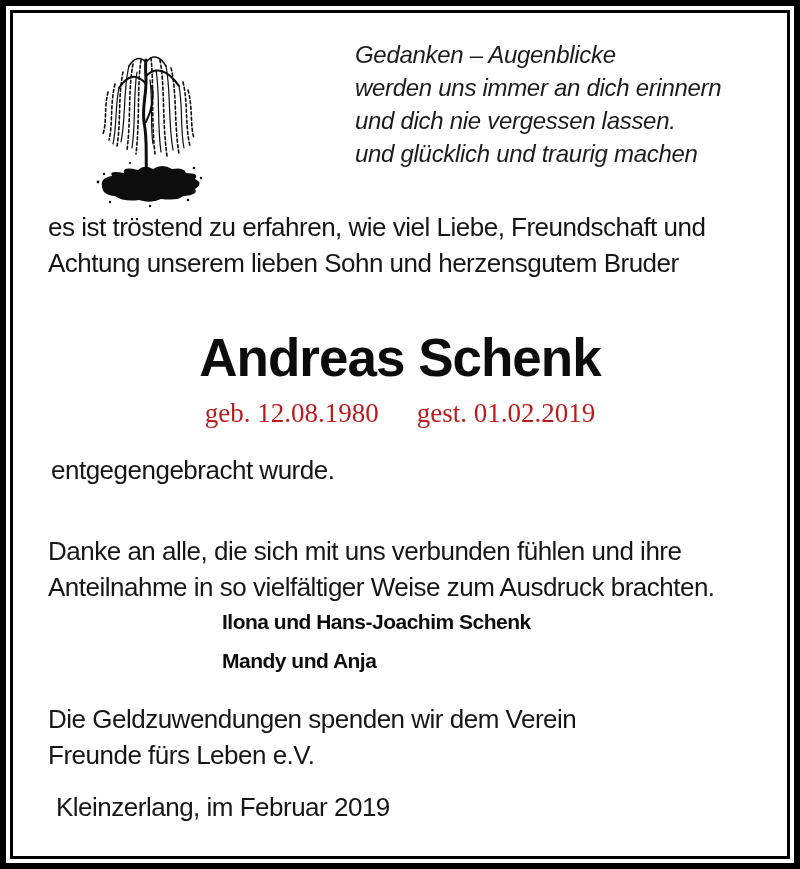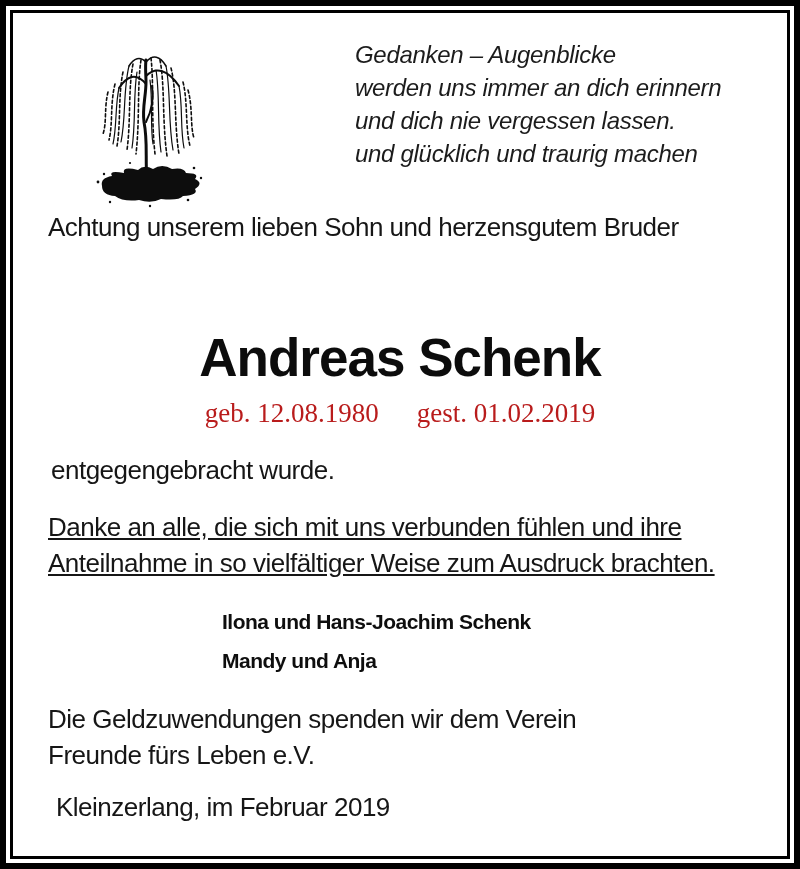--- a/index.html
+++ b/index.html
@@ -43,21 +43,21 @@
 
   .dates{
     left:0;top:396px;width:800px;
     display:flex;justify-content:center;gap:38px;
     font-family:"Liberation Serif", serif;
     font-size:27px;line-height:34px;
     color:#b91c1c;
   }
 
   .continuation{left:51px;top:452px;width:700px;}
-  .thanks{left:48px;top:509px;width:700px;text-decoration:underline;}
+  .thanks{left:48px;top:533px;width:700px;}
 
   .family{
     left:222px;top:596px;width:520px;
     font-weight:bold;
     font-size:21px;line-height:39px;
     letter-spacing:-0.5px;
     color:#0e0e0e;
     margin-top:6px;
   }
 
@@ -123,20 +123,21 @@
   </div>
 
   <div class="abs poem">
     <div class="line">Gedanken – Augenblicke</div>
     <div class="line">werden uns immer an dich erinnern</div>
     <div class="line">und dich nie vergessen lassen.</div>
     <div class="line">und glücklich und traurig machen</div>
   </div>
 
   <div class="abs body-text intro">
+    <div class="line">es ist tröstend zu erfahren, wie viel Liebe, Freundschaft und</div>
     <div class="line">Achtung unserem lieben Sohn und herzensgutem Bruder</div>
   </div>
 
   <div class="abs name">Andreas Schenk</div>
 
   <div class="abs dates">
     <span class="line">geb. 12.08.1980</span>
     <span class="line">gest. 01.02.2019</span>
   </div>
 

